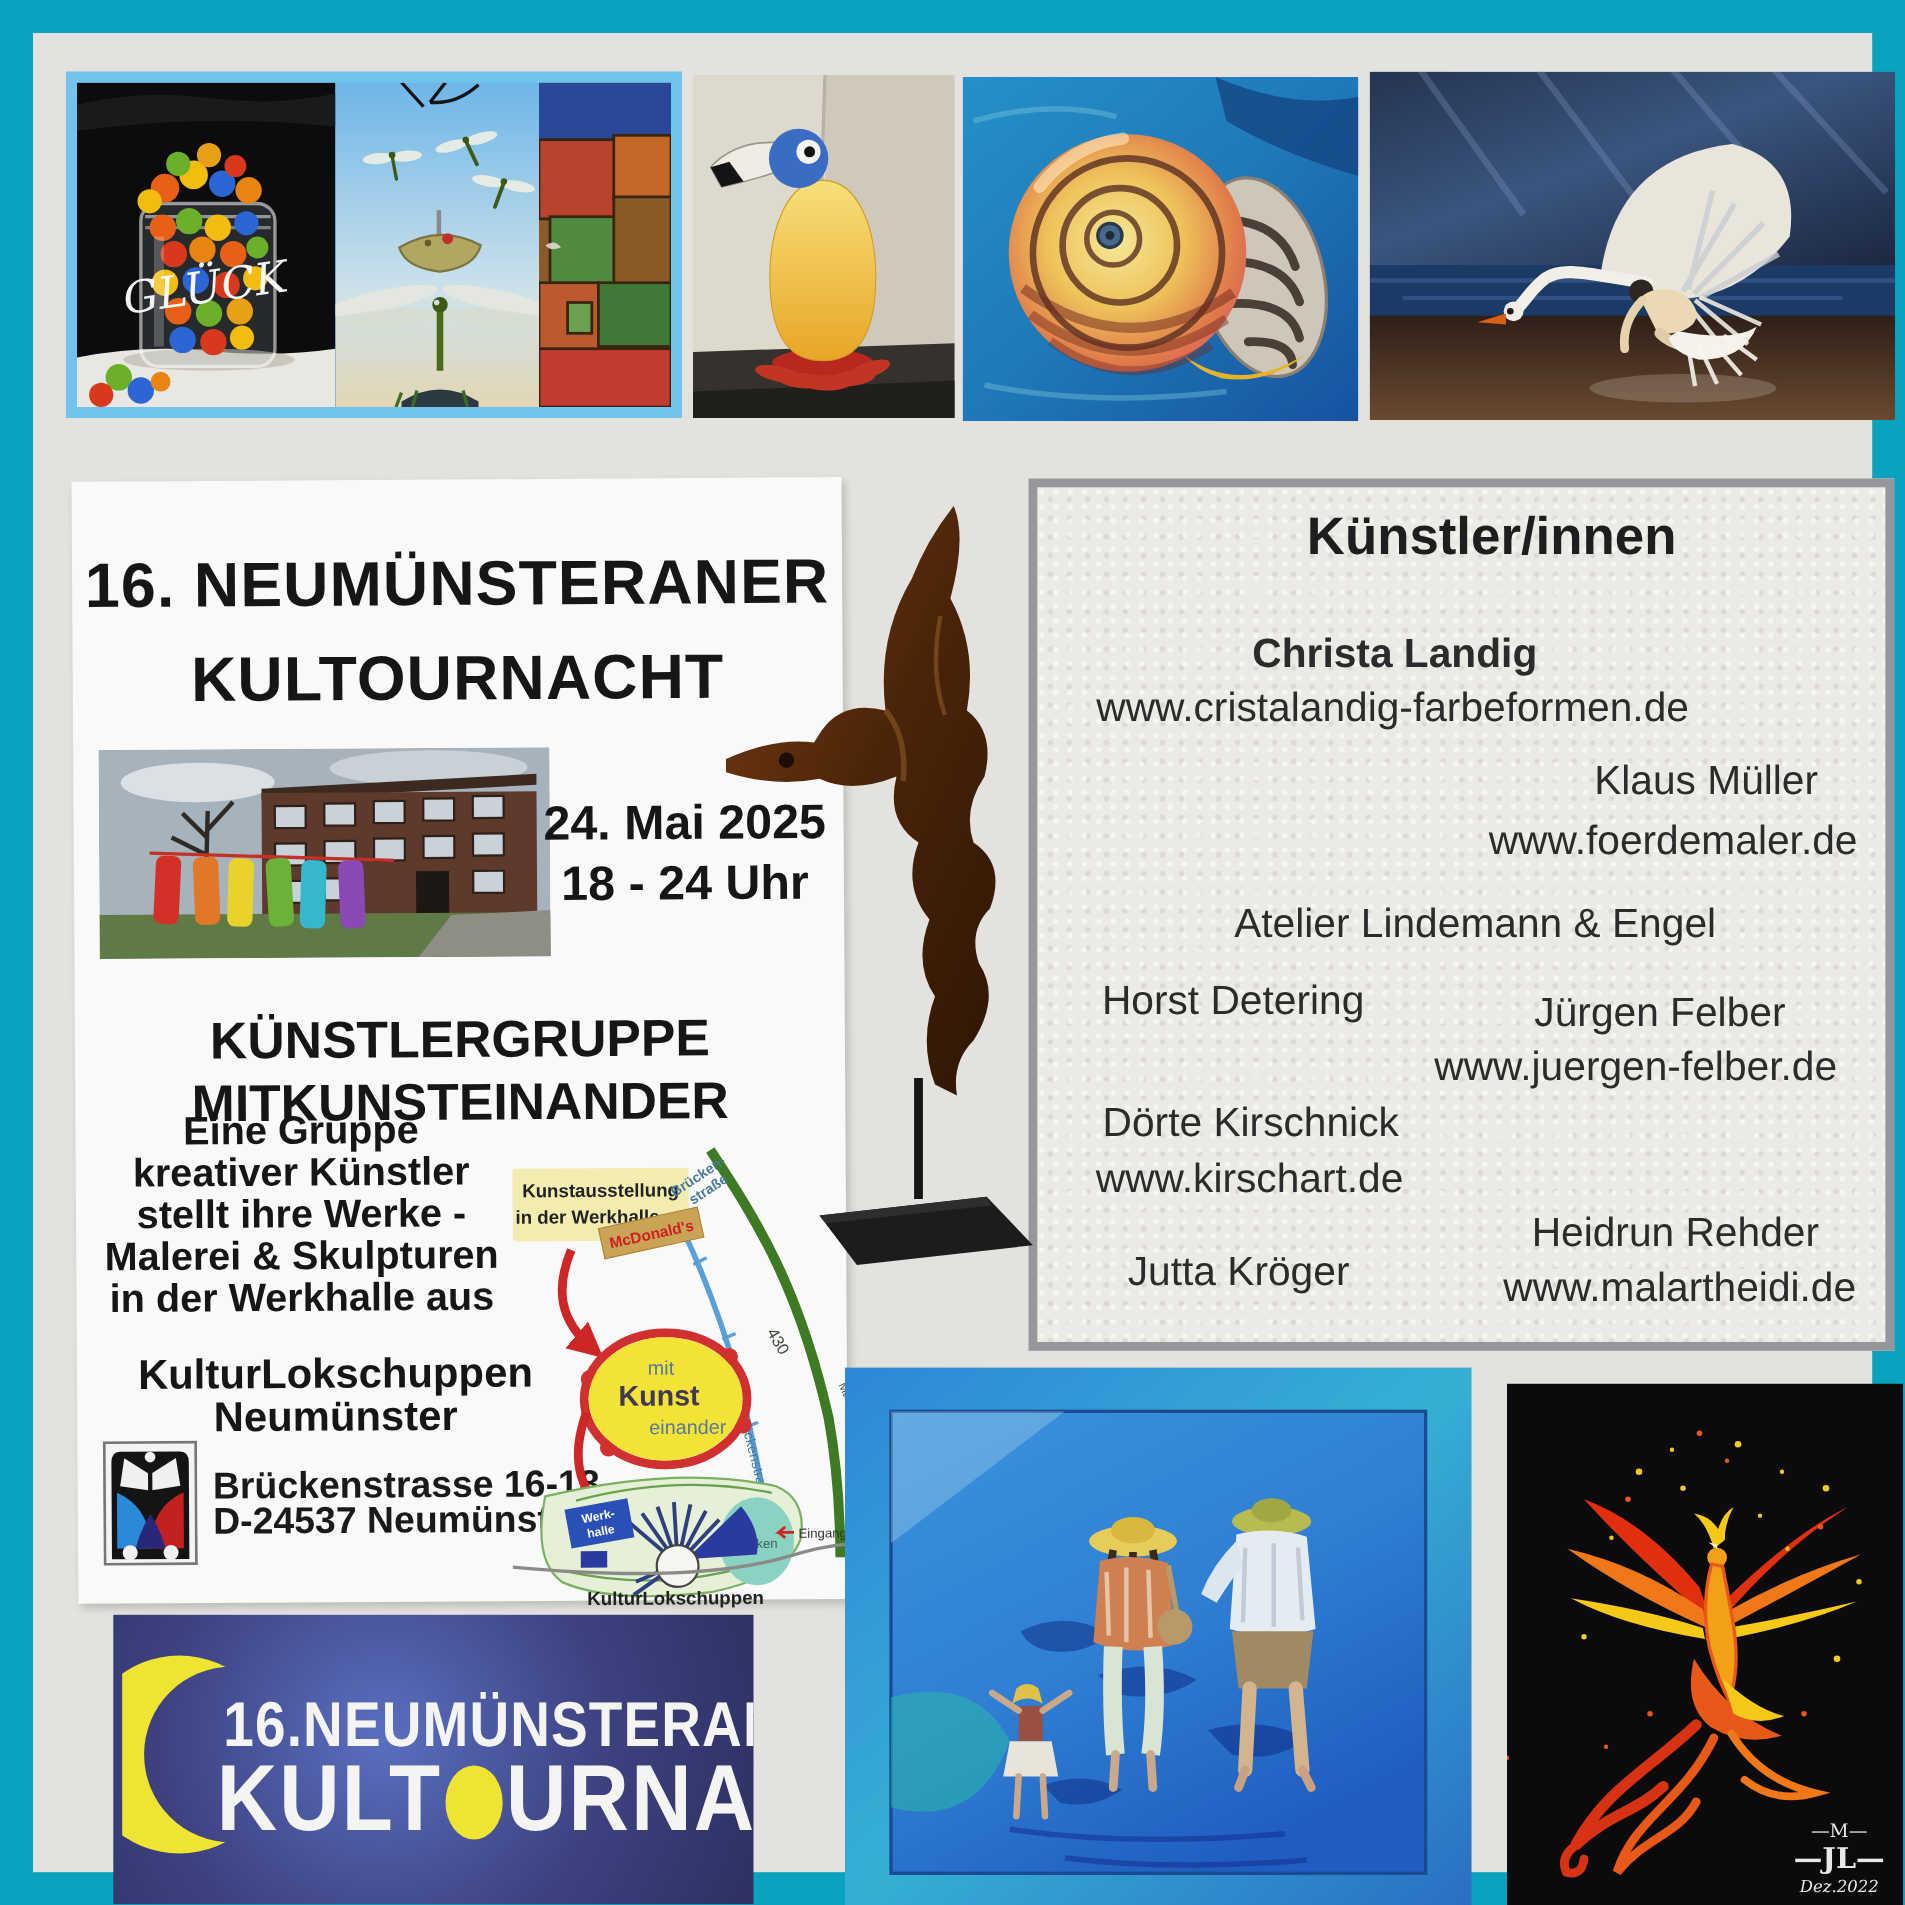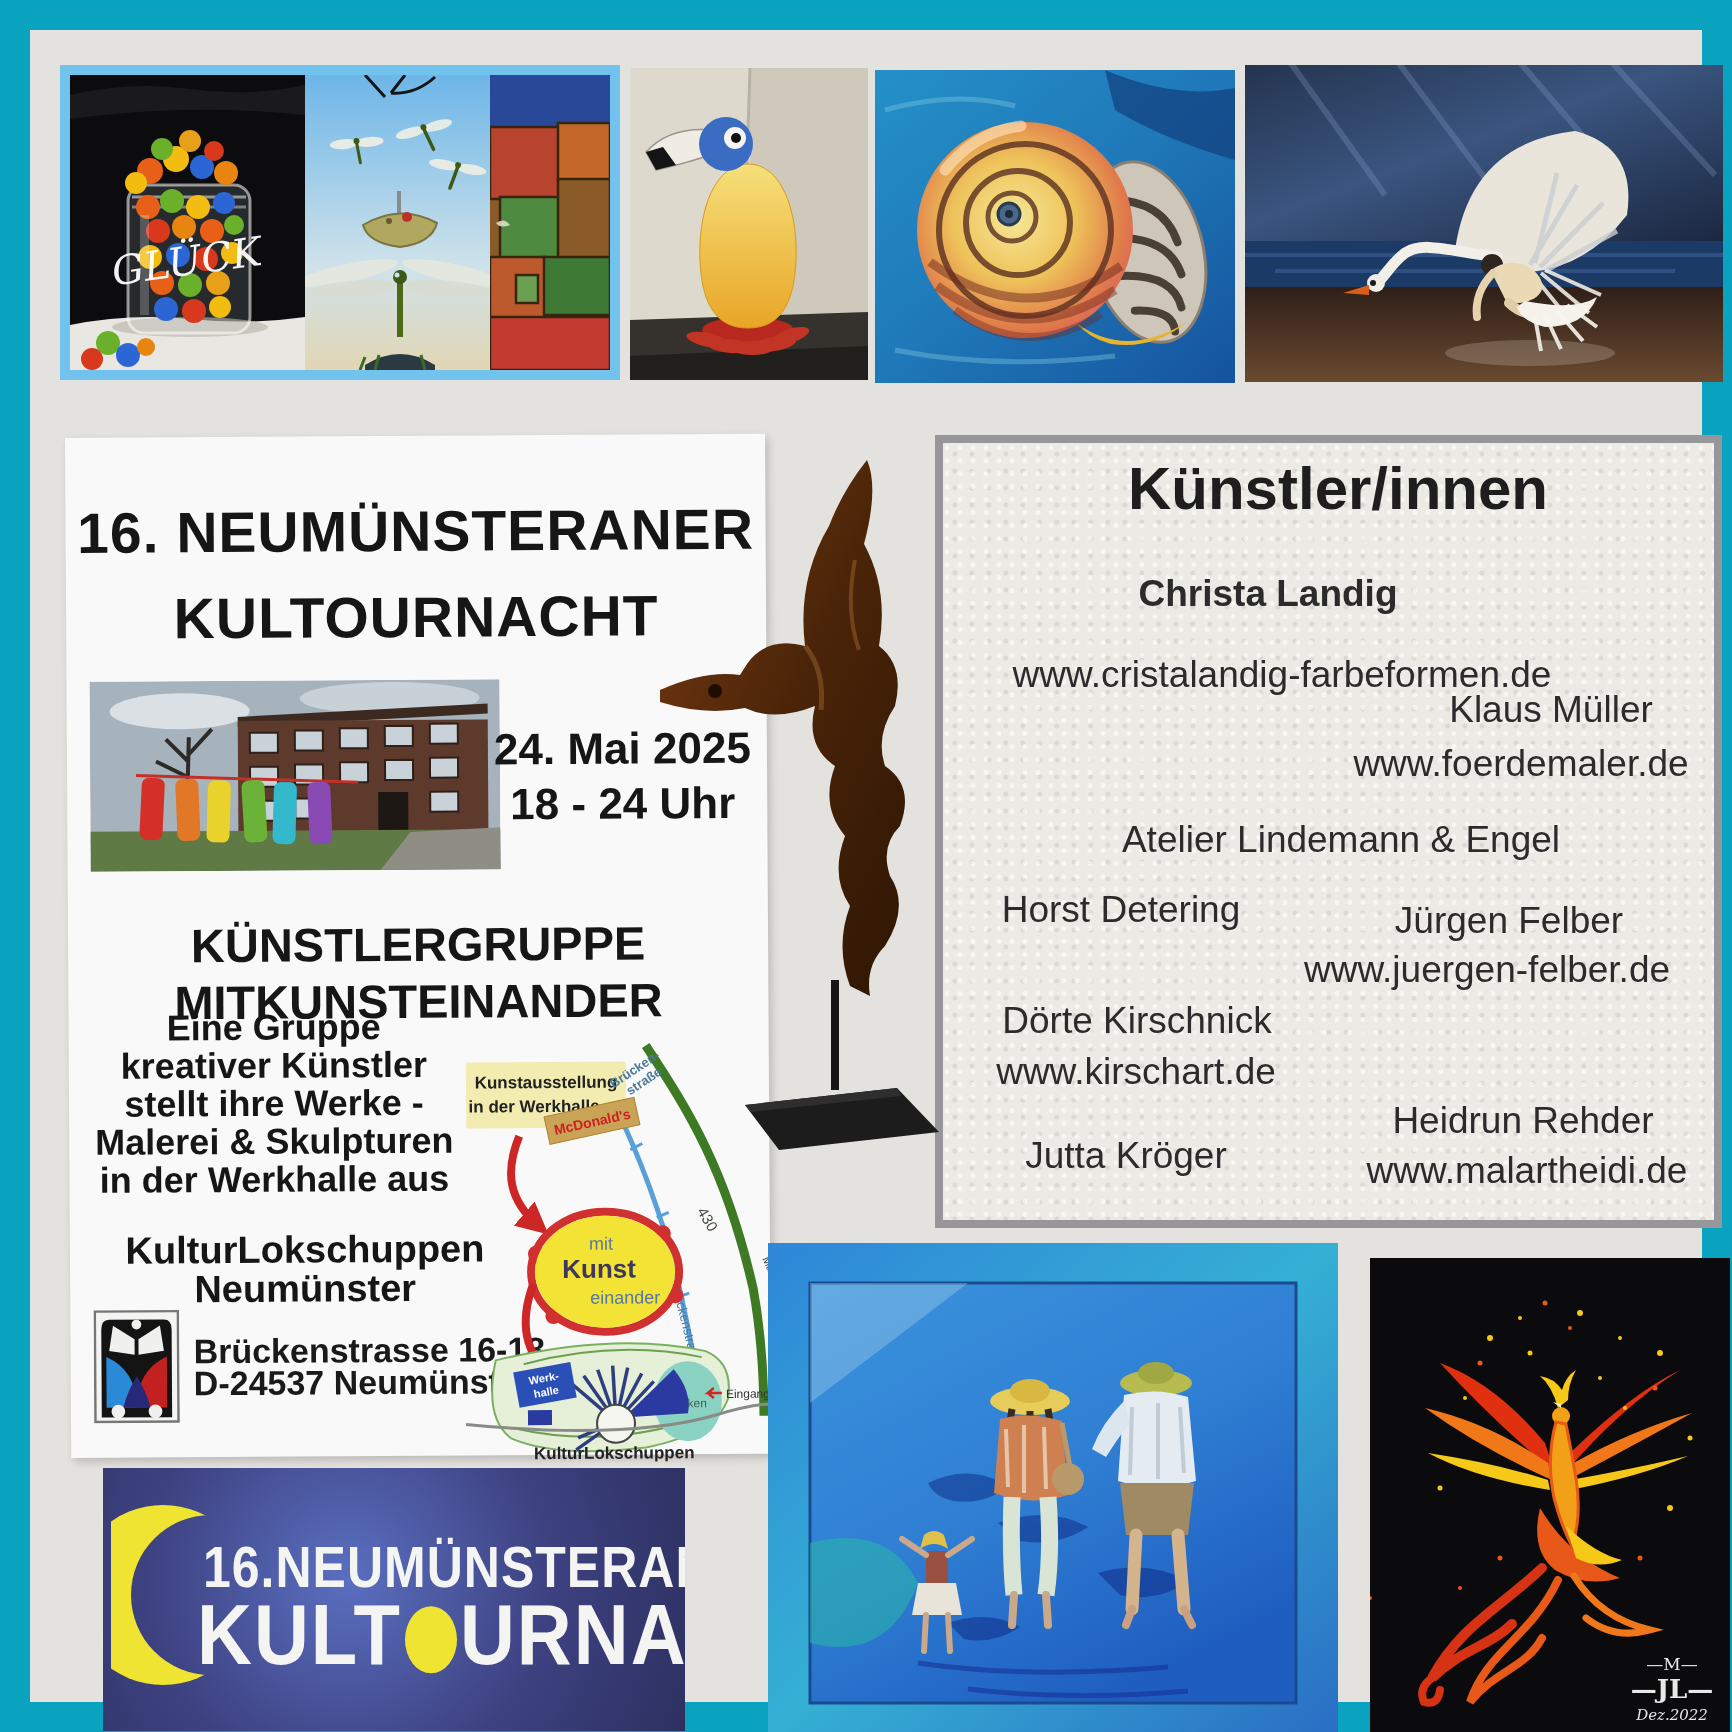--- a/index.html
+++ b/index.html
@@ -27,21 +27,21 @@
   #p-photo{position:absolute;left:23px;top:244px;width:410px;height:190px;}
   #p-train{position:absolute;left:23px;top:872px;width:86px;height:114px;}
   #p-map{position:absolute;left:395px;top:597px;width:305px;height:430px;}
 
   
   #artists{left:905px;top:405px;width:787px;height:793px;background:#eceae5;border:8px solid #97979b;box-sizing:border-box;
     background-image:radial-gradient(circle at 30% 35%, rgba(255,255,255,.55) 0 2px, rgba(0,0,0,0) 3px),
                      radial-gradient(circle at 70% 65%, rgba(190,186,178,.35) 0 2px, rgba(0,0,0,0) 3px);
     background-size:13px 13px, 17px 17px;}
   .artist-t{position:absolute;transform:translate(-50%,-50%);white-space:nowrap;color:#2b2b2b;font-size:37px;}
-  #a-title{font-size:60px;font-weight:800;color:#1e1e1e;}
+  #a-title{font-size:48px;font-weight:800;color:#1e1e1e;margin-left:18px;}
 
   
   #banner{left:73px;top:1438px;width:582px;height:263px;
      background:radial-gradient(circle at 42% 42%, #5a6fc0 0%, #3d4180 55%, #2d3060 100%);overflow:hidden;}
   #banner .l1{position:absolute;left:100px;top:66px;color:#f4f4f2;font-size:50px;font-weight:700;letter-spacing:1px;transform:scaleY(1.15);transform-origin:left top;white-space:nowrap;}
   #banner .l2{position:absolute;left:94px;top:118px;color:#f4f4f2;font-size:76px;font-weight:700;letter-spacing:2px;transform:scaleY(1.12);transform-origin:left top;white-space:nowrap;}
   #banner .odot{display:inline-block;width:52px;height:60px;background:#f0e432;border-radius:50%;vertical-align:-8px;margin:0 3px;}
 
   
   #family{left:738px;top:1213px;width:570px;height:489px;}
@@ -454,21 +454,21 @@
         <path d="M210,100 Q200,150 214,190" stroke="#9a6430" stroke-width="4" fill="none" opacity="0.5"></path>
         <rect x="186" y="520" width="8" height="110" fill="#161616"></rect>
         <polygon points="100,645 252,628 294,672 134,690" fill="#1c1c1c"></polygon>
         <polygon points="100,645 252,628 256,636 106,652" fill="#2e2e2e"></polygon>
       </svg>
     </div>
 
     <div id="artists" class="abs">
       <span id="a-title" class="artist-t" style="left:395px;top:45px;">Künstler/innen</span>
       <span class="artist-t" style="left:325px;top:151px;font-weight:bold;">Christa Landig</span>
-      <span class="artist-t" style="left:339px;top:200px;margin-top:32px;">www.cristalandig-farbeformen.de</span>
+      <span class="artist-t" style="left:323px;top:200px;">www.cristalandig-farbeformen.de</span>
       <span class="artist-t" style="left:608px;top:267px;">Klaus Müller</span>
       <span class="artist-t" style="left:398px;top:397px;">Atelier Lindemann &amp; Engel</span>
       <span class="artist-t" style="left:578px;top:321px;">www.foerdemaler.de</span>
       <span class="artist-t" style="left:178px;top:467px;">Horst Detering</span>
       <span class="artist-t" style="left:566px;top:478px;text-align:right;">Jürgen Felber</span>
       <span class="artist-t" style="left:544px;top:527px;">www.juergen-felber.de</span>
       <span class="artist-t" style="left:194px;top:578px;">Dörte Kirschnick</span>
       <span class="artist-t" style="left:193px;top:629px;">www.kirschart.de</span>
       <span class="artist-t" style="left:580px;top:678px;">Heidrun Rehder</span>
       <span class="artist-t" style="left:584px;top:728px;">www.malartheidi.de</span>

